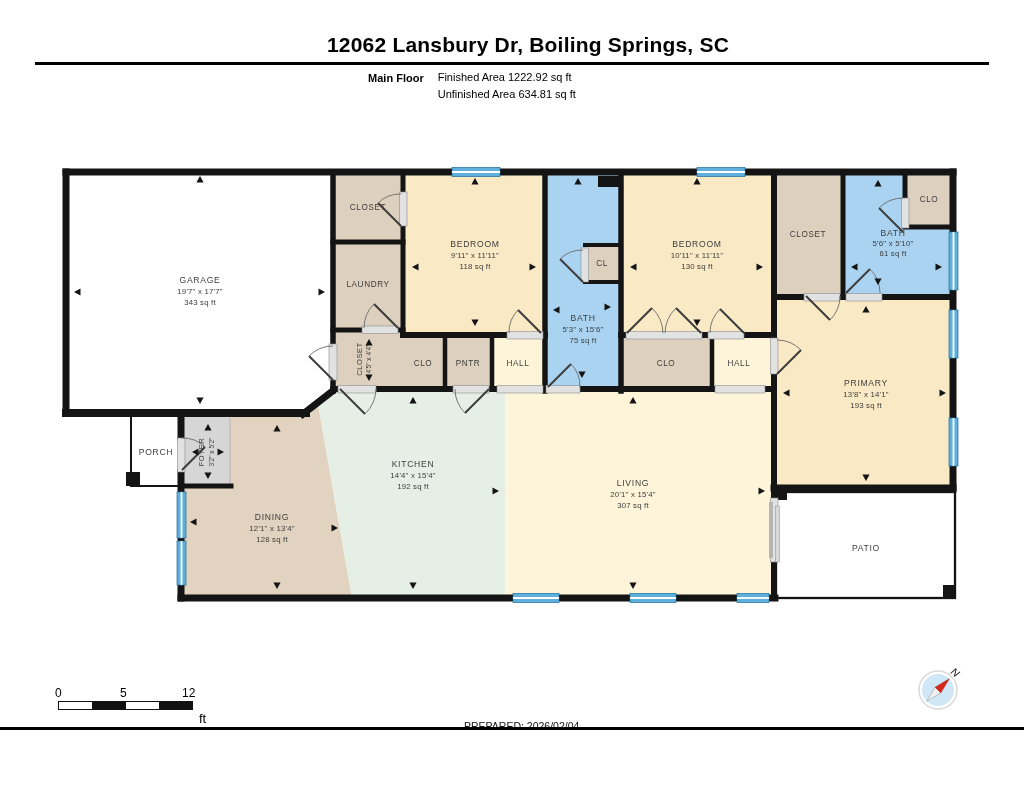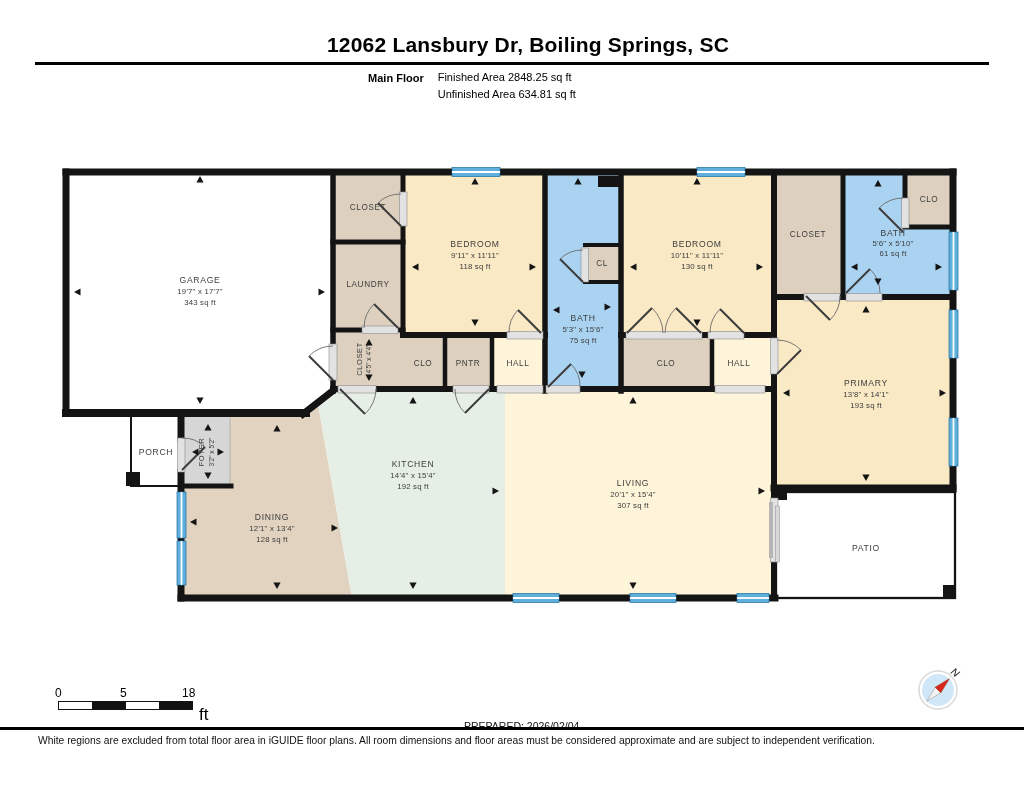--- a/index.html
+++ b/index.html
@@ -23,39 +23,39 @@
   .wall{stroke:#141414;fill:none;stroke-linecap:square;}
   .thr{fill:#e2e2e2;stroke:#8a8a8a;stroke-width:.6;}
   .arc{stroke:#6a6a6a;stroke-width:.9;fill:none;}
   .leaf{stroke:#3c3c3c;stroke-width:2;fill:none;}
   .winline{stroke:#fff;stroke-width:1.8;}
   
   #scalebar{position:absolute;left:58px;top:686px;width:170px;height:30px;font-size:12px;color:#000;}
   #scalebar .num{position:absolute;top:0;}
   #scalebar .bar{position:absolute;top:15px;left:0;width:133px;height:7px;border:1px solid #111;display:flex;}
   #scalebar .seg{flex:1;}
-  #scalebar .unit{position:absolute;left:141px;top:19px;font-size:17px;}
+  #scalebar .unit{position:absolute;left:141px;top:25px;font-size:13px;}
   
   #prepared{position:absolute;left:464px;top:696px;font-size:10.5px;color:#111;margin-top:24px;}
   #footer-rule{position:absolute;left:0;right:0;top:727px;height:3px;background:#000;}
   #disclaimer{position:absolute;left:38px;top:735px;font-size:10.3px;color:#111;}
   
   #compass{position:absolute;left:912px;top:660px;}
 </style>
 </head>
 <body>
 
 <div id="page">
 
   <div id="title">12062 Lansbury Dr, Boiling Springs, SC</div>
   <div id="title-rule"></div>
   <div id="subheader">
     <span class="floor-label">Main Floor</span>
     <div class="areas">
-      <div>Finished Area 2848.25 sq ft</div>
+      <div>Finished Area 1222.92 sq ft</div>
       <div>Unfinished Area 634.81 sq ft</div>
     </div>
   </div>
 
   <svg id="plan" width="1024" height="791" viewBox="0 0 1024 791">
 
     <g id="room-fills">
       <polygon points="66,172 333,172 333,391 303,413 66,413" fill="#ffffff"></polygon>
       <rect x="333" y="172" width="70" height="70" fill="#ddd0bf"></rect>
       <rect x="333" y="242" width="70" height="88" fill="#ddd0bf"></rect>
@@ -350,36 +350,35 @@
 
       <text class="room-name" x="633" y="486">LIVING</text>
       <text class="room-dims" x="633" y="497">20'1" x 15'4"</text>
       <text class="room-dims" x="633" y="508">307 sq ft</text>
     </g>
   </svg>
 
   <div id="scalebar">
     <span class="num" style="left:-3px">0</span>
     <span class="num" style="left:62px">5</span>
-    <span class="num" style="left:124px">18</span>
+    <span class="num" style="left:124px">12</span>
     <div class="bar">
       <div class="seg" style="background:#fff"></div>
       <div class="seg" style="background:#111"></div>
       <div class="seg" style="background:#fff"></div>
       <div class="seg" style="background:#111"></div>
     </div>
     <span class="unit">ft</span>
   </div>
 
   <div id="prepared">PREPARED: 2026/02/04</div>
 
   <svg id="compass" width="56" height="56" viewBox="0 0 56 56">
     <circle cx="26" cy="30" r="19" fill="#ffffff" stroke="#d9d9d9" stroke-width="1.5"></circle>
     <circle cx="26" cy="30" r="16" fill="#cfe7f6"></circle>
     <polygon points="14.7,41.3 28.8,32.8 23.2,27.2" fill="#f2f2f2" stroke="#9a9a9a" stroke-width="0.6"></polygon>
     <polygon points="37.3,18.7 28.8,32.8 23.2,27.2" fill="#d62718" stroke="#a91a10" stroke-width="0.5"></polygon>
     <text x="39" y="14" font-size="10.5" font-style="italic" fill="#111" transform="rotate(38 40 12)">N</text>
   </svg>
 
   <div id="footer-rule"></div>
-  <div id="disclaimer">White regions are excluded from total floor area in iGUIDE floor plans. All room dimensions and floor areas must be considered approximate and are subject to independent verification.</div>
 
 </div>
 
 </body></html>

